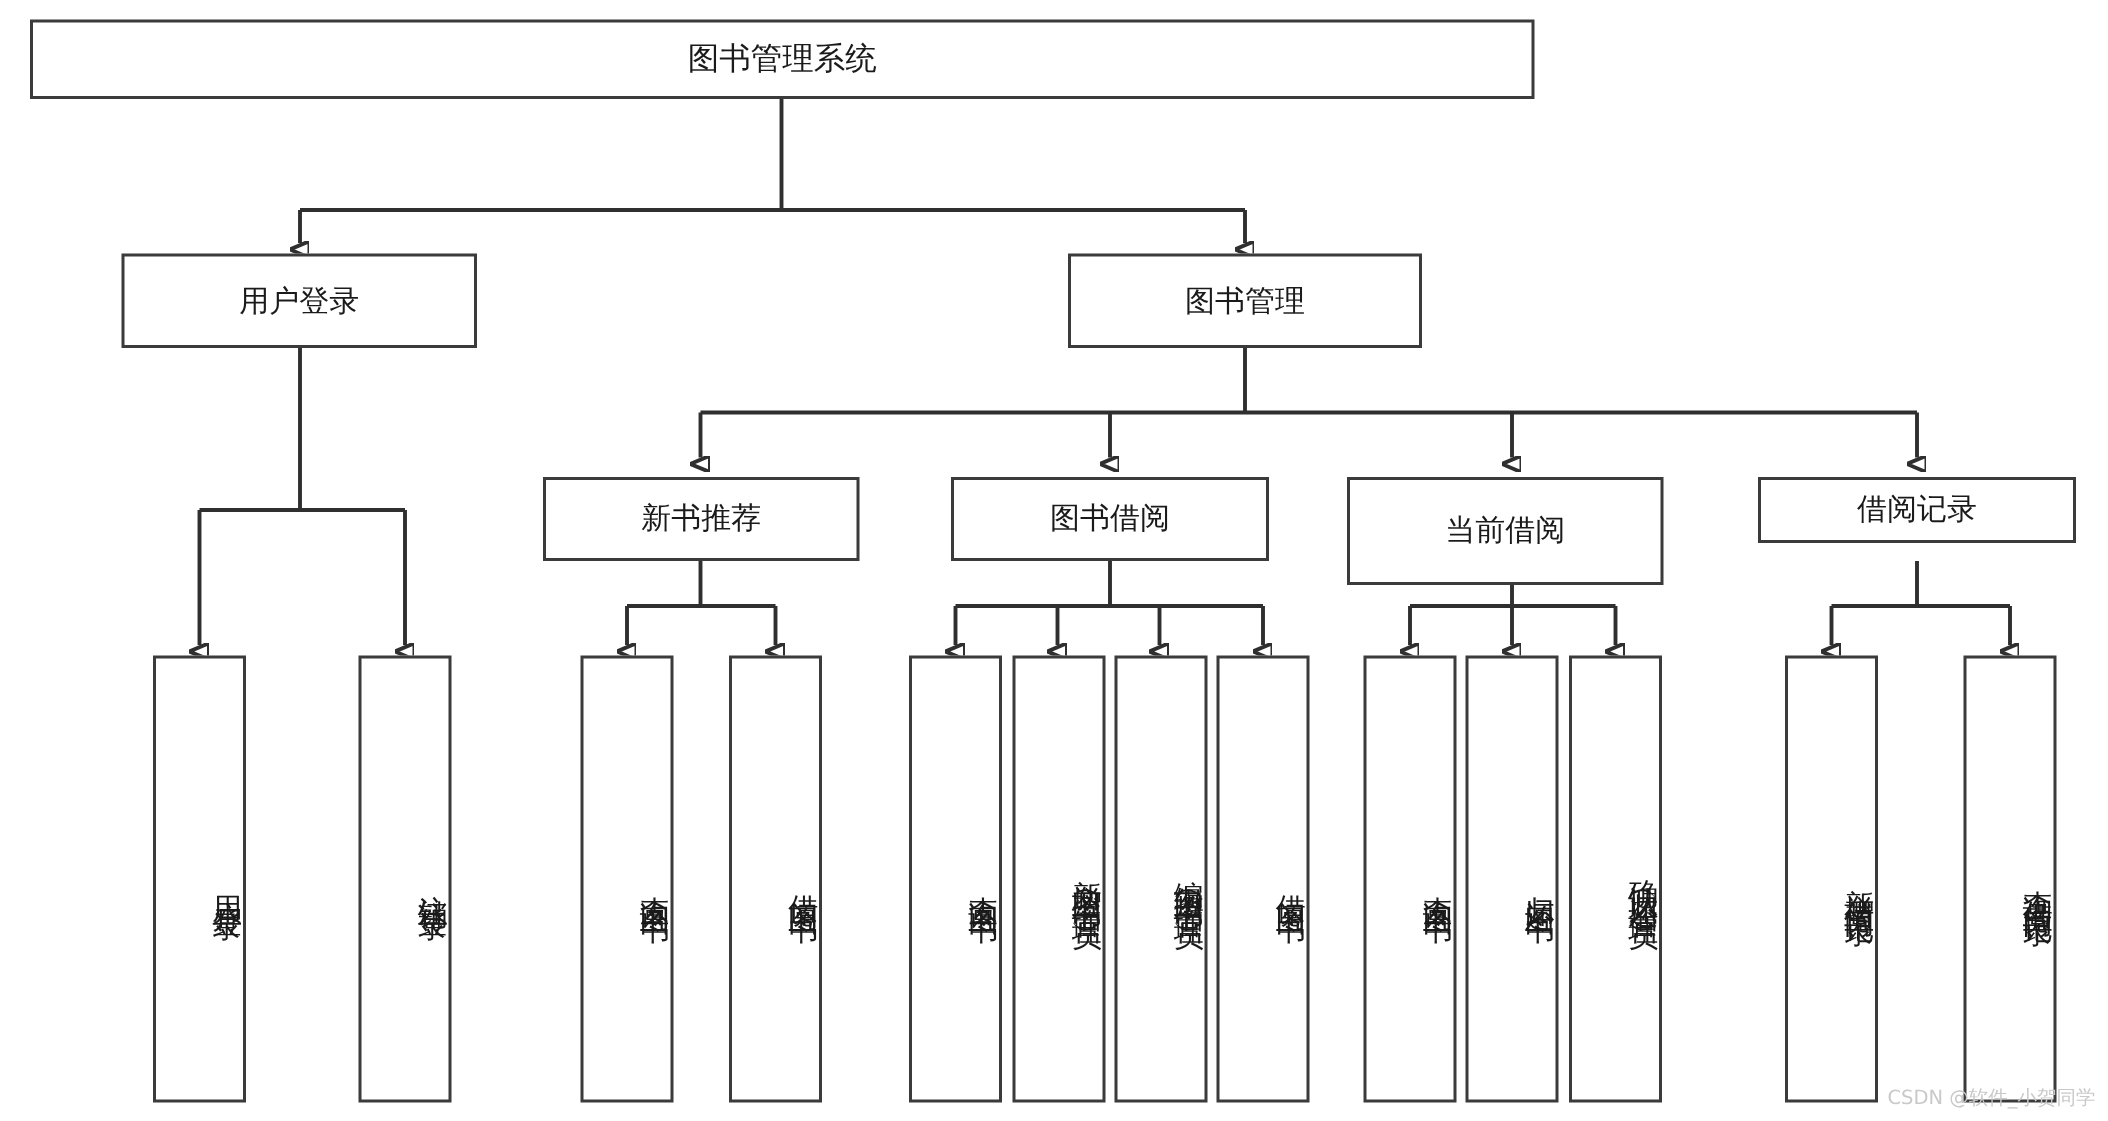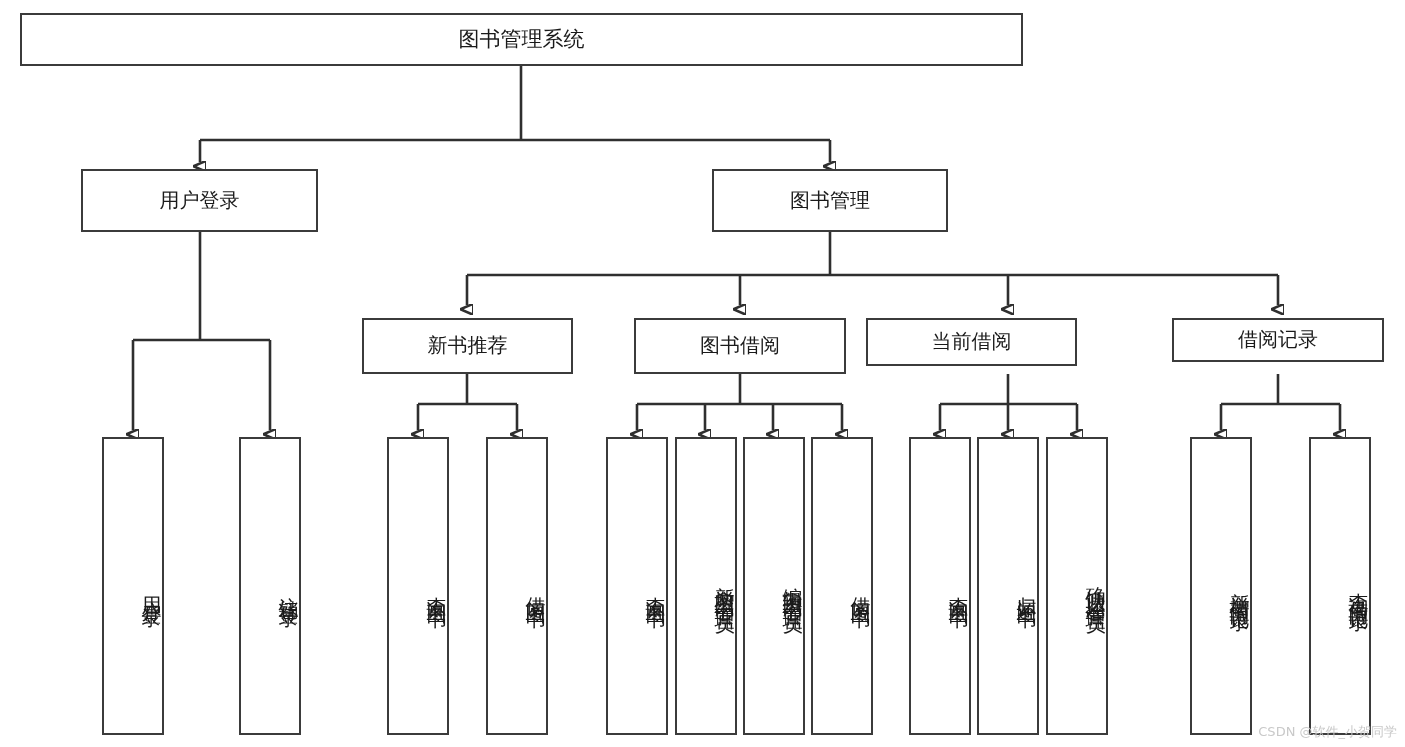--- a/index.html
+++ b/index.html
@@ -115,21 +115,21 @@
   <div class="node lvl2" style="left:712px;top:169px;width:236px;height:63px;">
     <span class="lbl">图书管理</span>
   </div>
 
   <div class="node lvl2" style="left:362px;top:318px;width:211px;height:56px;">
     <span class="lbl">新书推荐</span>
   </div>
   <div class="node lvl2" style="left:634px;top:318px;width:212px;height:56px;">
     <span class="lbl">图书借阅</span>
   </div>
-  <div class="node lvl2" style="left:866px;top:318px;width:211px;height:48px;text-align:center;">
+  <div class="node lvl2" style="left:898px;top:318px;width:211px;height:72px;text-align:center;">
     <span class="lbl">当前借阅</span>
   </div>
   <div class="node lvl2" style="left:1172px;top:318px;width:212px;height:44px;">
     <span class="lbl">借阅记录</span>
   </div>
 
   <div class="node leaf" style="left:102px;top:437px;width:62px;height:298px;">
     <span class="lbl">用户登录</span>
   </div>
   <div class="node leaf" style="left:239px;top:437px;width:62px;height:298px;">

